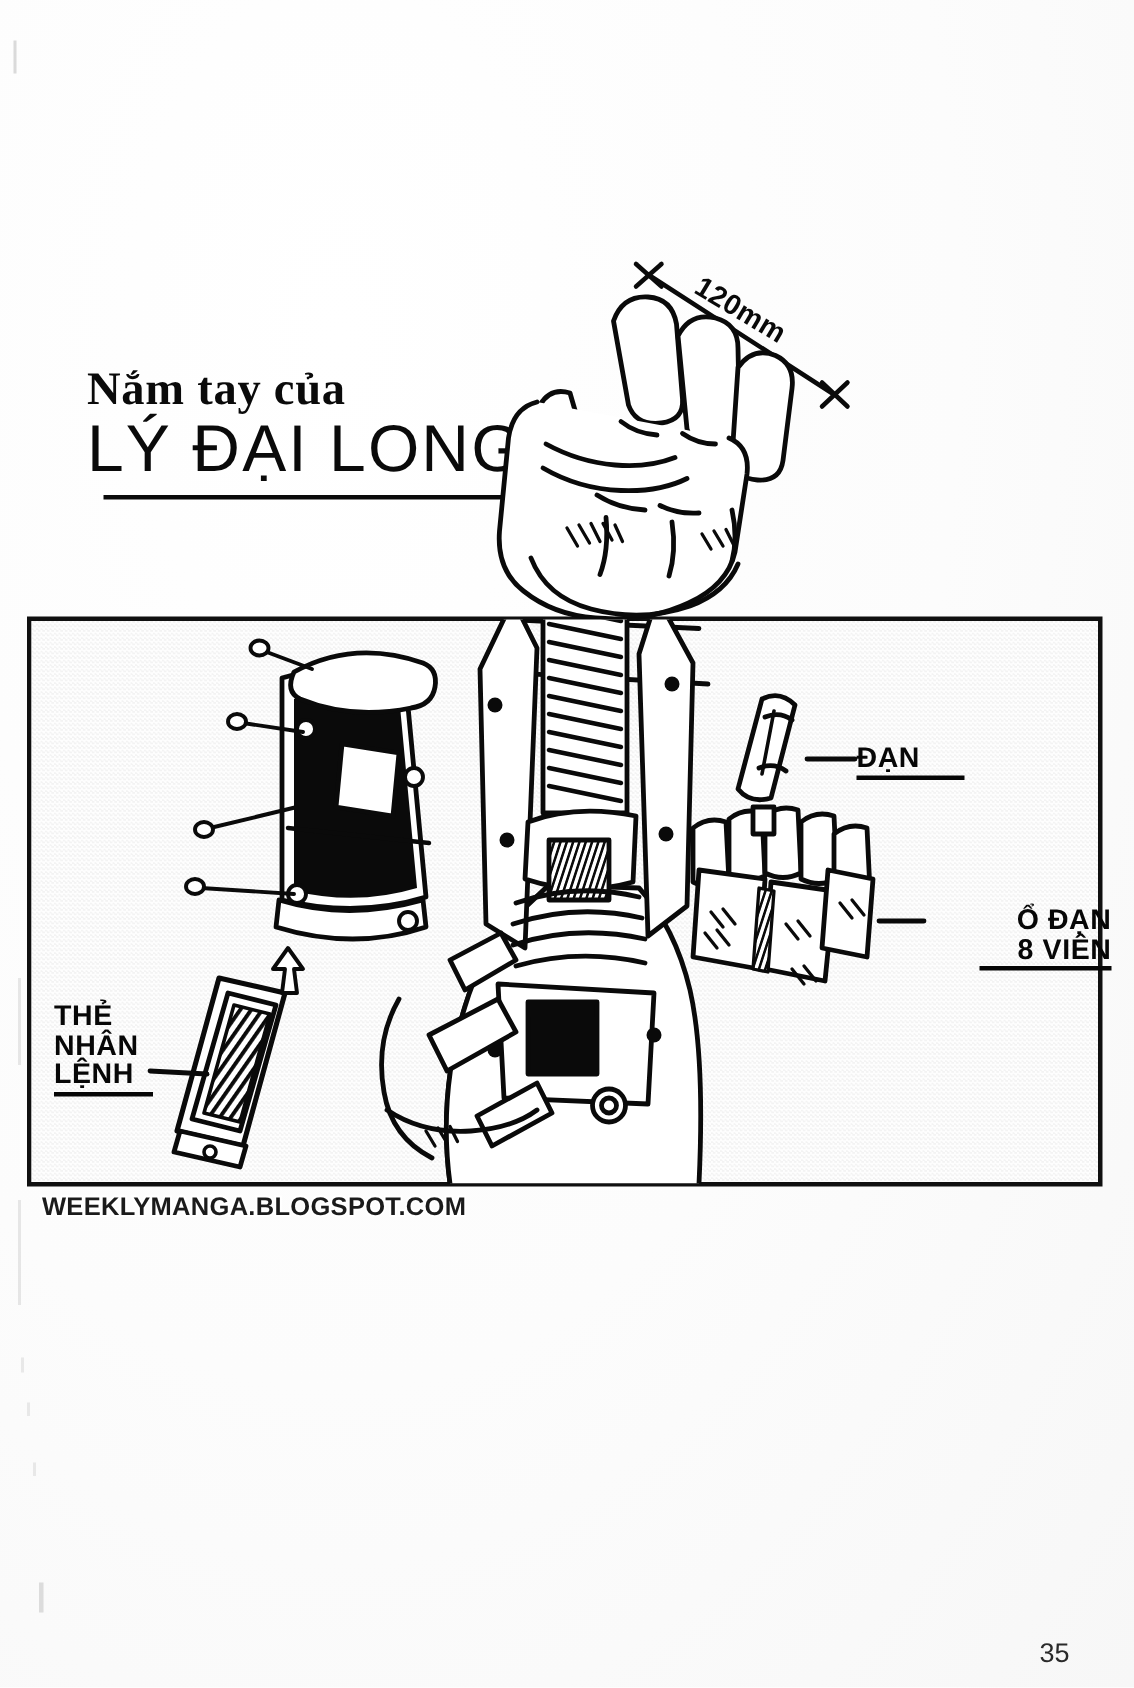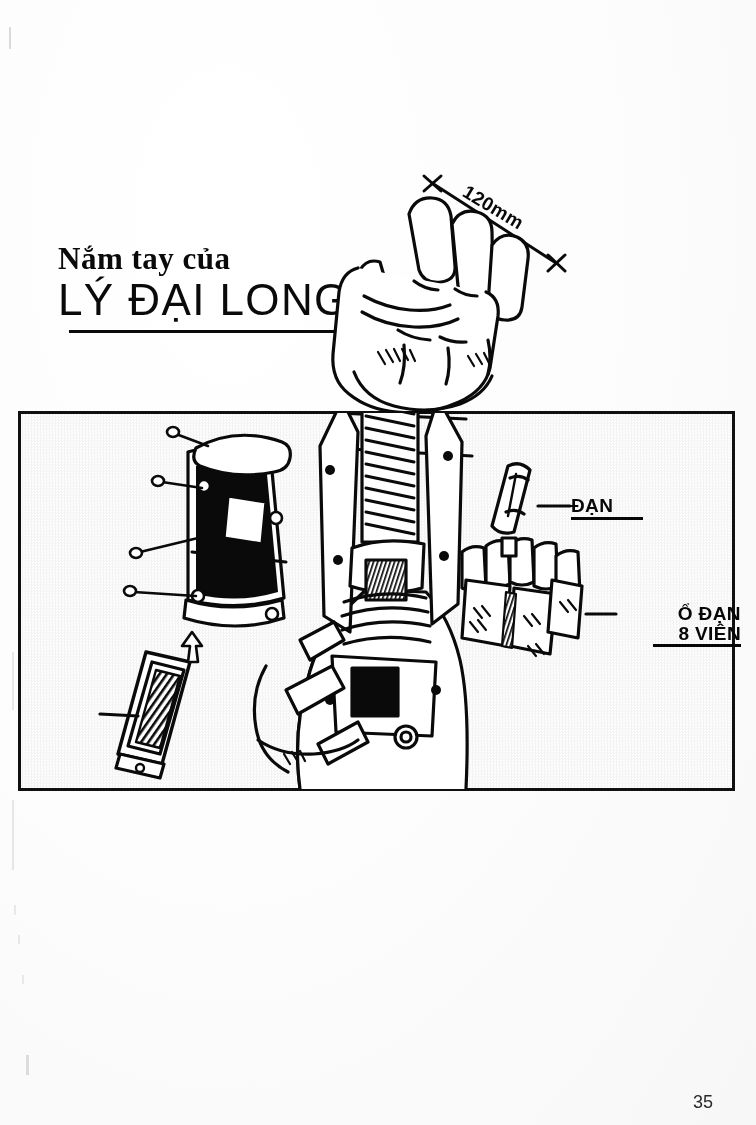--- a/index.html
+++ b/index.html
@@ -346,17 +346,26 @@
     <span>ĐẠN</span>
     <span class="rule"></span>
   </div>
 
   <div class="label" id="label-o-dan">
     <span>Ổ ĐẠN
 8 VIÊN</span>
     <span class="rule"></span>
   </div>
 
-
+  <div class="label" id="label-the">
+    <span>THẺ
+NHÂN
+LỆNH</span>
+    <span class="rule"></span>
+  </div>
+
+  <div id="watermark">
+    <span>WEEKLYMANGA.BLOGSPOT.COM</span>
+  </div>
 
   <div id="page-number">35</div>
 
 </div>
 
 </body></html>

